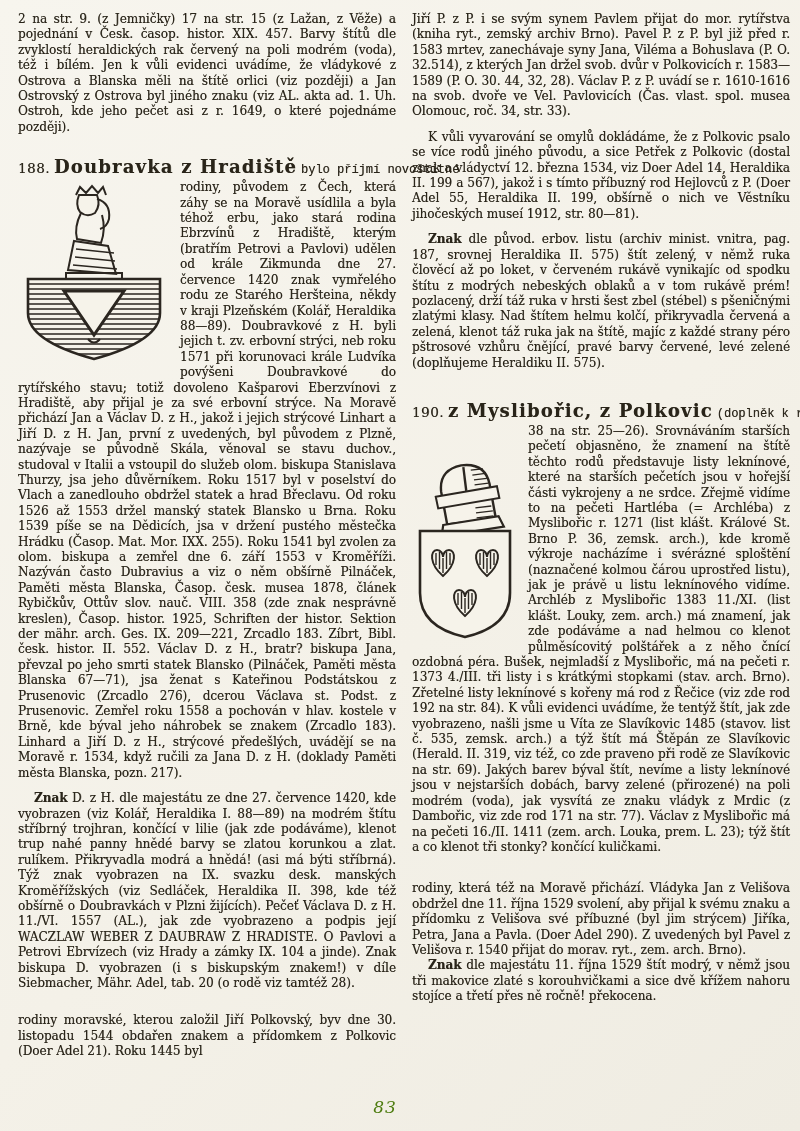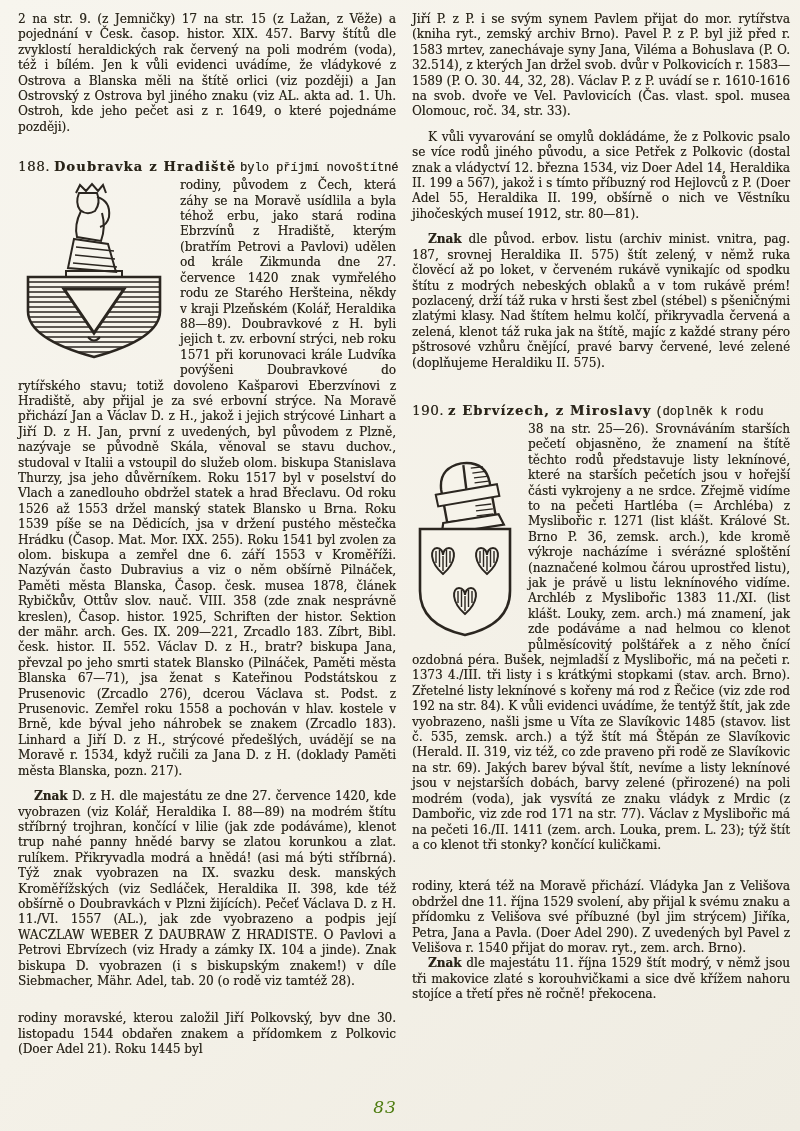--- a/index.html
+++ b/index.html
@@ -12,21 +12,21 @@
   .page{padding:12px 10px 16px 18px;position:relative;height:1119px;}
   .cols{display:flex;gap:16px;}
   .col{width:378px;}
   p{margin:0;text-align:justify;font-size:12px;line-height:15.4px;
     text-shadow:0.3px 0 0 rgba(41,36,25,.55);}
   p.indent{text-indent:16px;}
   .gap-s{margin-top:10px;}
   .entry{margin-top:22px;}
   .entry-head{text-align:left;line-height:19px;white-space:nowrap;}
   .entry-num{font-size:13.5px;letter-spacing:.5px;}
-  .entry-title{font-weight:bold;font-size:13px;letter-spacing:1.2px;margin-top:47px;}
+  .entry-title{font-weight:bold;font-size:18px;letter-spacing:1.2px;margin-top:47px;}
   .entry-lead{font-size:12px;font-family:Liberation Mono, monospace;}
   .znak-label{font-weight:bold;}
   .crest-float{float:left;margin:3px 10px 2px 0;}
   .crest-float svg{display:block;}
   .page-number{
     position:absolute;left:0;right:30px;bottom:30px;text-align:center;
     font-style:italic;font-size:17px;letter-spacing:1px;color:#4d7c0f;
   }
   .ink{stroke:#2b2620;fill:none;}
   .paperfill{fill:#f6f3ea;}
@@ -79,21 +79,21 @@
     </div>
 
     <div class="col">
       <p>Jiří P. z P. i se svým synem Pavlem přijat do mor. rytířstva (kniha ryt., zemský archiv Brno). Pavel P. z P. byl již před r. 1583 mrtev, zanechávaje syny Jana, Viléma a Bohuslava (P. O. 32.514), z kterých Jan držel svob. dvůr v Polkovicích r. 1583—1589 (P. O. 30. 44, 32, 28). Václav P. z P. uvádí se r. 1610-1616 na svob. dvoře ve Vel. Pavlovicích (Čas. vlast. spol. musea Olomouc, roč. 34, str. 33).</p>
 
       <p class="indent gap-s">K vůli vyvarování se omylů dokládáme, že z Polkovic psalo se více rodů jiného původu, a sice Petřek z Polkovic (dostal znak a vládyctví 12. března 1534, viz Doer Adel 14, Heraldika II. 199 a 567), jakož i s tímto příbuzný rod Hejlovců z P. (Doer Adel 55, Heraldika II. 199, obšírně o nich ve Věstníku jihočeských museí 1912, str. 80—81).</p>
 
       <p class="indent gap-s"><span class="znak-label">Znak</span><span> dle původ. erbov. listu (archiv minist. vnitra, pag. 187, srovnej Heraldika II. 575) štít zelený, v němž ruka člověcí až po loket, v červeném rukávě vynikajíc od spodku štítu z modrých nebeských oblaků a v tom rukávě prém! pozlacený, drží táž ruka v hrsti šest zbel (stébel) s pšeničnými zlatými klasy. Nad štítem helmu kolčí, přikryvadla červená a zelená, klenot táž ruka jak na štítě, majíc z každé strany péro pštrosové vzhůru čnějící, pravé barvy červené, levé zelené (doplňujeme Heraldiku II. 575).</span></p>
 
       <div class="entry" style="margin-top:30px;">
-        <p class="entry-head"><span class="entry-num">190.</span> <span class="entry-title">z Ebrvízech, z Miroslavy</span> <span class="entry-lead">(doplněk k rodu</span></p>
+        <p class="entry-head"><span class="entry-num">190.</span> <span class="entry-title">z Myslibořic, z Polkovic</span> <span class="entry-lead">(doplněk k rodu</span></p>
 
         <div class="crest-float">
 
           <svg width="106" height="216" viewBox="0 0 106 216">
             <g transform="rotate(-7 54 70)">
               <path class="ink paperfill" stroke-width="2.4" d="M32,95 L30,62 Q30,40 53,38 Q77,38 79,60 L81,95 Z"></path>
               <path class="ink" stroke-width="1.3" d="M62,44h12 M63,49h13 M64,54h13 M64,59h14"></path>
               <path class="ink paperfill" stroke-width="2" d="M24,66 L86,63 L87,75 L25,78 Z"></path>
               <path class="ink" stroke-width="2.4" d="M55,40 V64"></path>
               <path class="ink" stroke-width="1.3" d="M62,82h16 M62,87h17 M62,92h17"></path>

